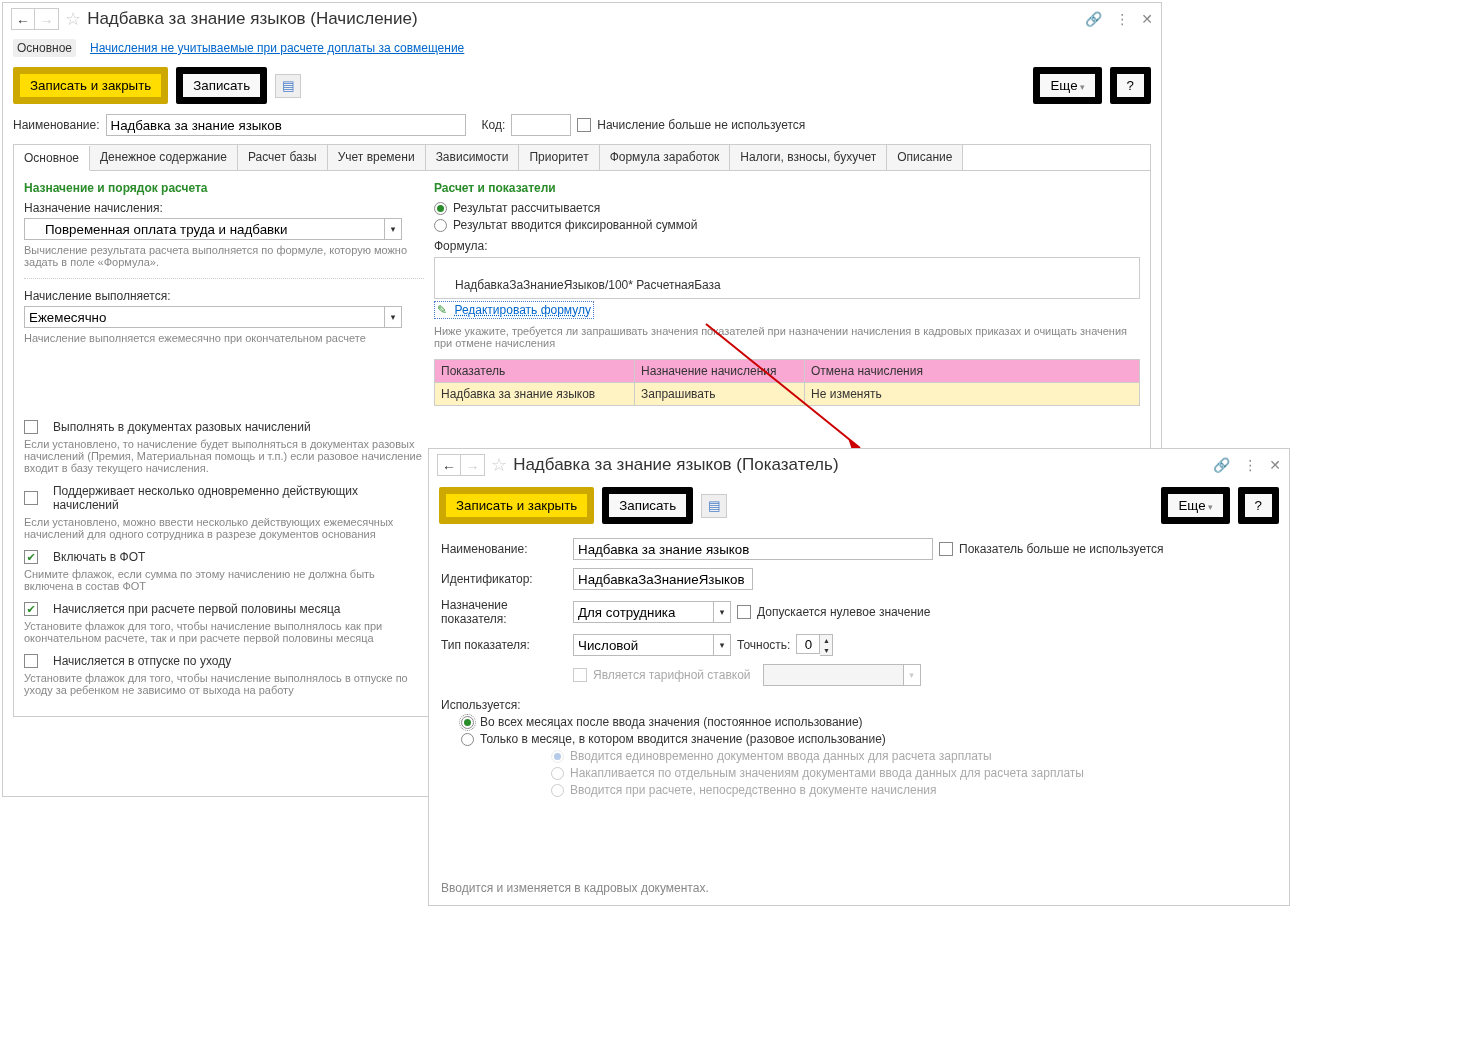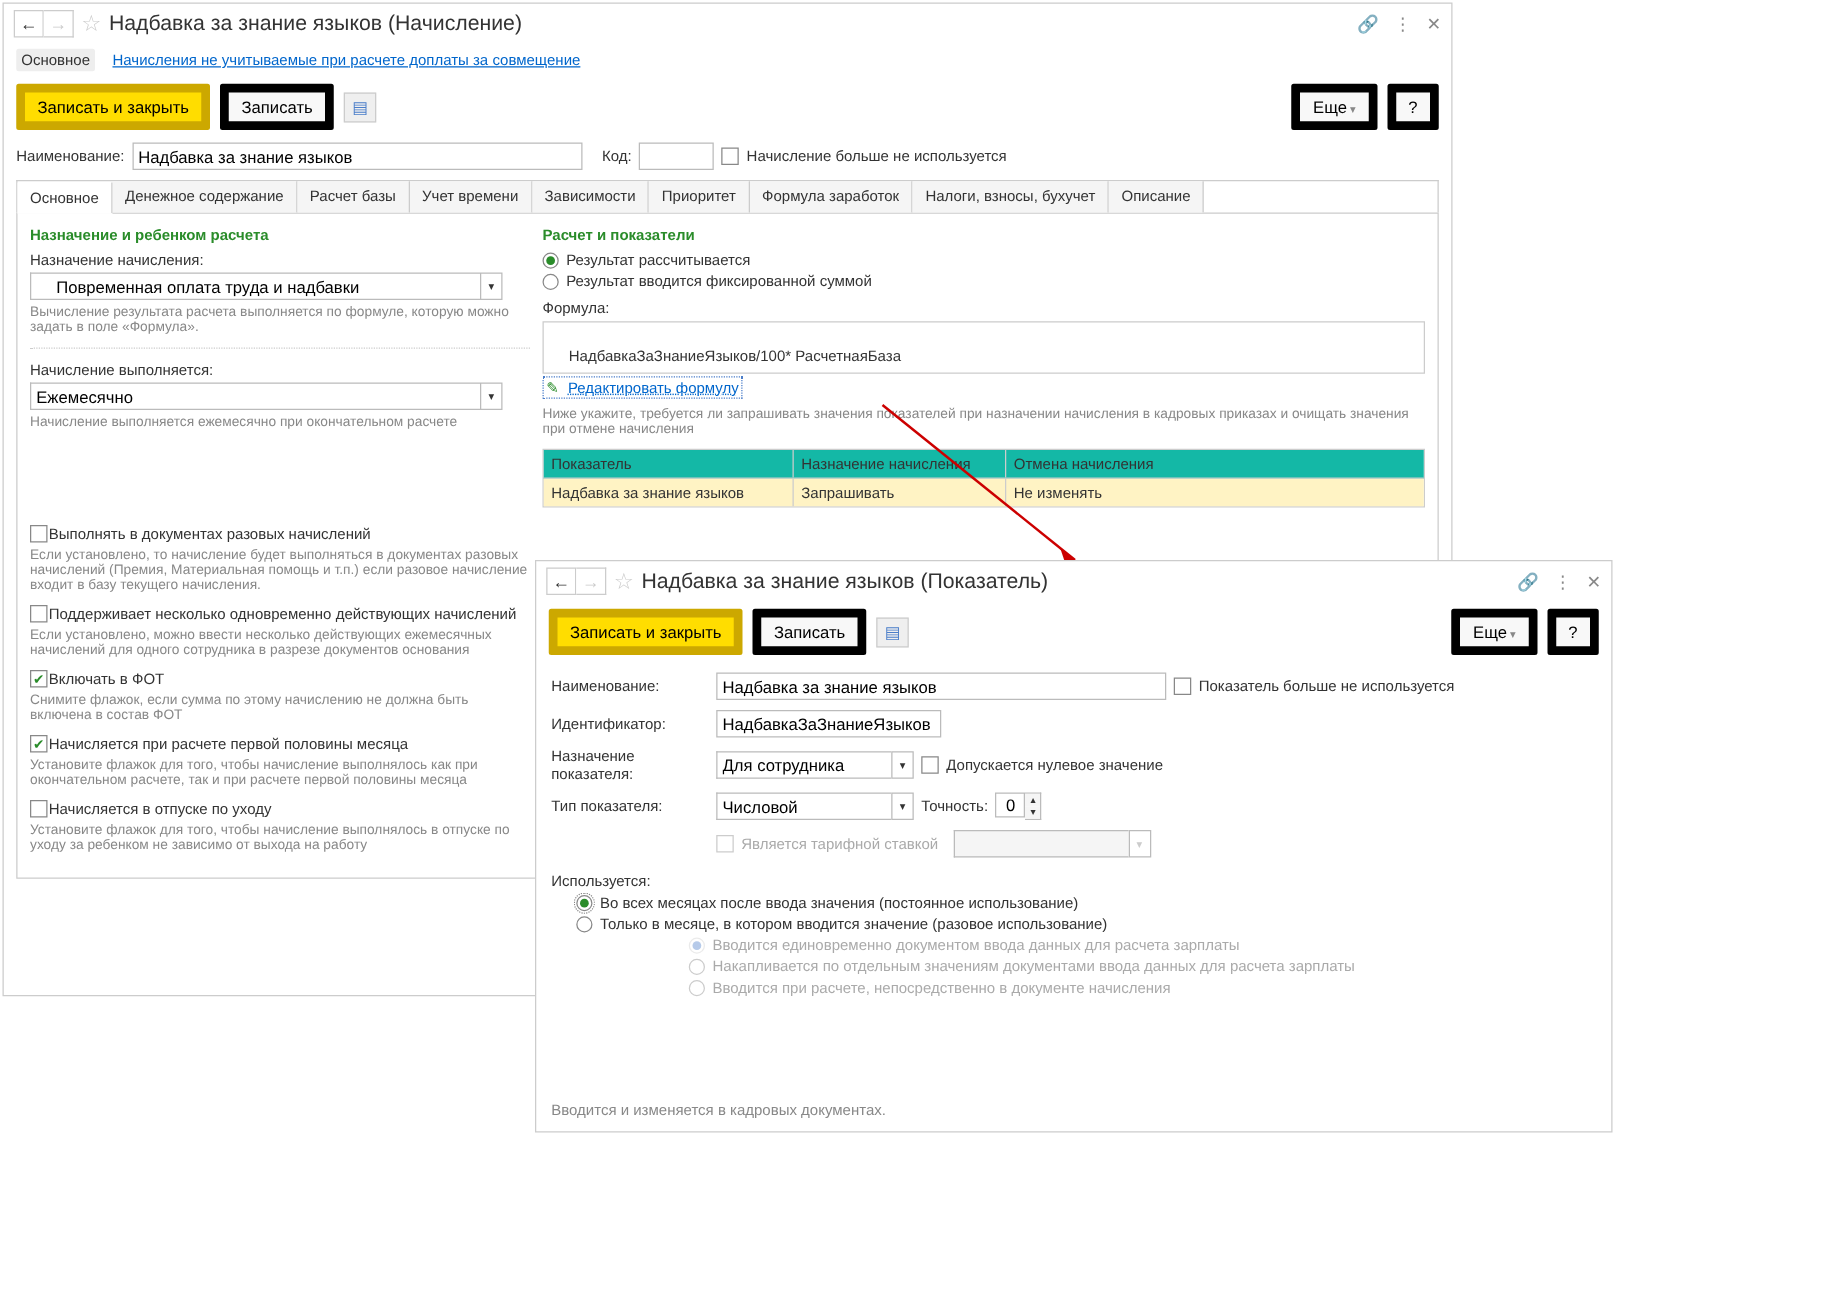--- a/index.html
+++ b/index.html
@@ -50,27 +50,27 @@
 .radio.checked-blue::after { content: ""; width: 7px; height: 7px; background: #4a7dc9; border-radius: 50%; }
 .radio-row { display: flex; align-items: center; gap: 6px; margin: 3px 0; }
 .radio-row.disabled { color: #aaa; }
 .radio.disabled { border-color: #ccc; }
 
 .formula-box { border: 1px solid #ccc; padding: 20px; height: 32px; margin-top: 4px; }
 .edit-link { color: #0066cc; text-decoration: underline dotted; cursor: pointer; }
 .pencil { color: #2a8c2a; margin-right: 4px; }
 
 .table { border: 1px solid #ccc; width: 100%; margin-top: 6px; }
-.table-header { display: flex; background: #14b8a6; border-bottom: 1px solid #ccc; }
+.table-header { display: flex; background: #f9a8d4; border-bottom: 1px solid #ccc; }
 .th, .td { padding: 4px 6px; border-right: 1px solid #ccc; }
 .th:last-child, .td:last-child { border-right: none; }
 .col1 { width: 200px; } .col2 { width: 170px; } .col3 { flex: 1; }
 .table-row { display: flex; background: #fff3c4; }
 
-.cb-row { display: flex; align-items: center; gap: 1px; margin: 6px 0 2px; }
+.cb-row { display: flex; align-items: center; gap: 15px; margin: 6px 0 2px; }
 .col-left-inner { max-width: 400px; }
 
 .arrow-line { position: absolute; pointer-events: none; }
 
 .spinner { display: flex; }
 .spinner-input { width: 24px; height: 20px; border: 1px solid #bbb; text-align: center; }
 .spinner-btns { display: flex; flex-direction: column; border: 1px solid #bbb; border-left: none; }
 .spinner-btn { width: 12px; height: 10px; font-size: 7px; display: flex; align-items: center; justify-content: center; cursor: pointer; background: #f5f5f5; }
 
 .bottom-hint { color: #888; position: absolute; bottom: 10px; left: 12px; }
@@ -121,21 +121,21 @@
     <div class="tab">Учет времени</div>
     <div class="tab">Зависимости</div>
     <div class="tab">Приоритет</div>
     <div class="tab">Формула заработок</div>
     <div class="tab">Налоги, взносы, бухучет</div>
     <div class="tab">Описание</div>
   </div>
 
   <div class="tab-content">
     <div class="col col-left-inner">
-      <div class="section-title">Назначение и ребенком расчета</div>
+      <div class="section-title">Назначение и порядок расчета</div>
       <label>Назначение начисления:</label>
       <div class="select-wrap">
         <input class="select-input" style="width: 360px; padding-left: 20px;" value="Повременная оплата труда и надбавки">
         <div class="select-btn">▾</div>
       </div>
       <div class="hint">Вычисление результата расчета выполняется по формуле, которую можно задать в поле «Формула».</div>
       <div class="divider"></div>
       <label>Начисление выполняется:</label>
       <div class="select-wrap">
         <input class="select-input" style="width: 360px;" value="Ежемесячно">

